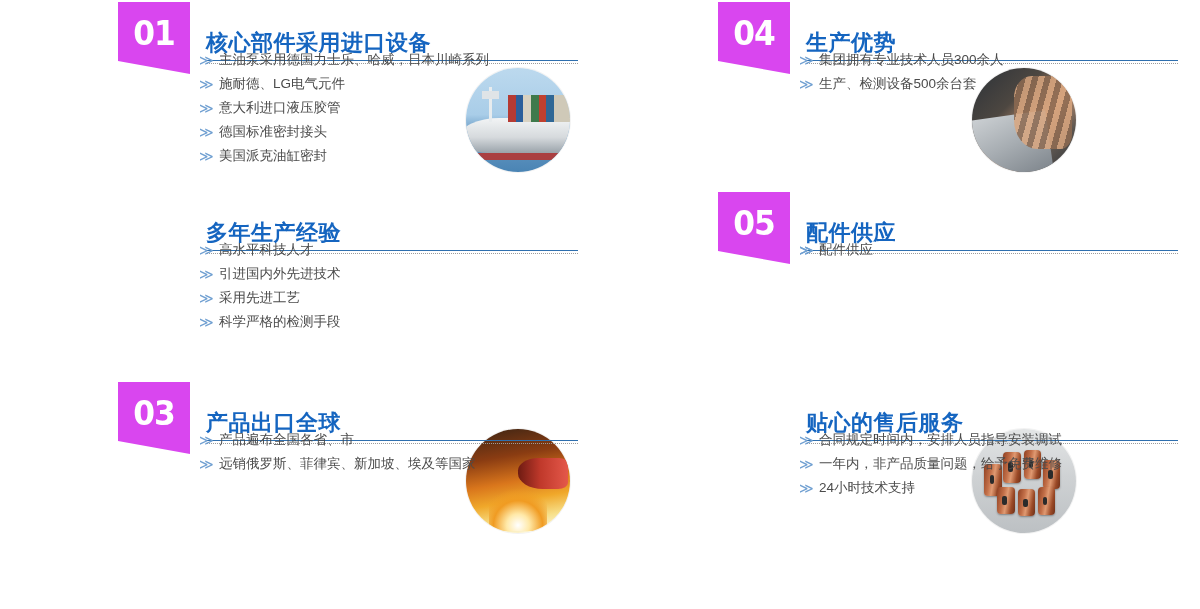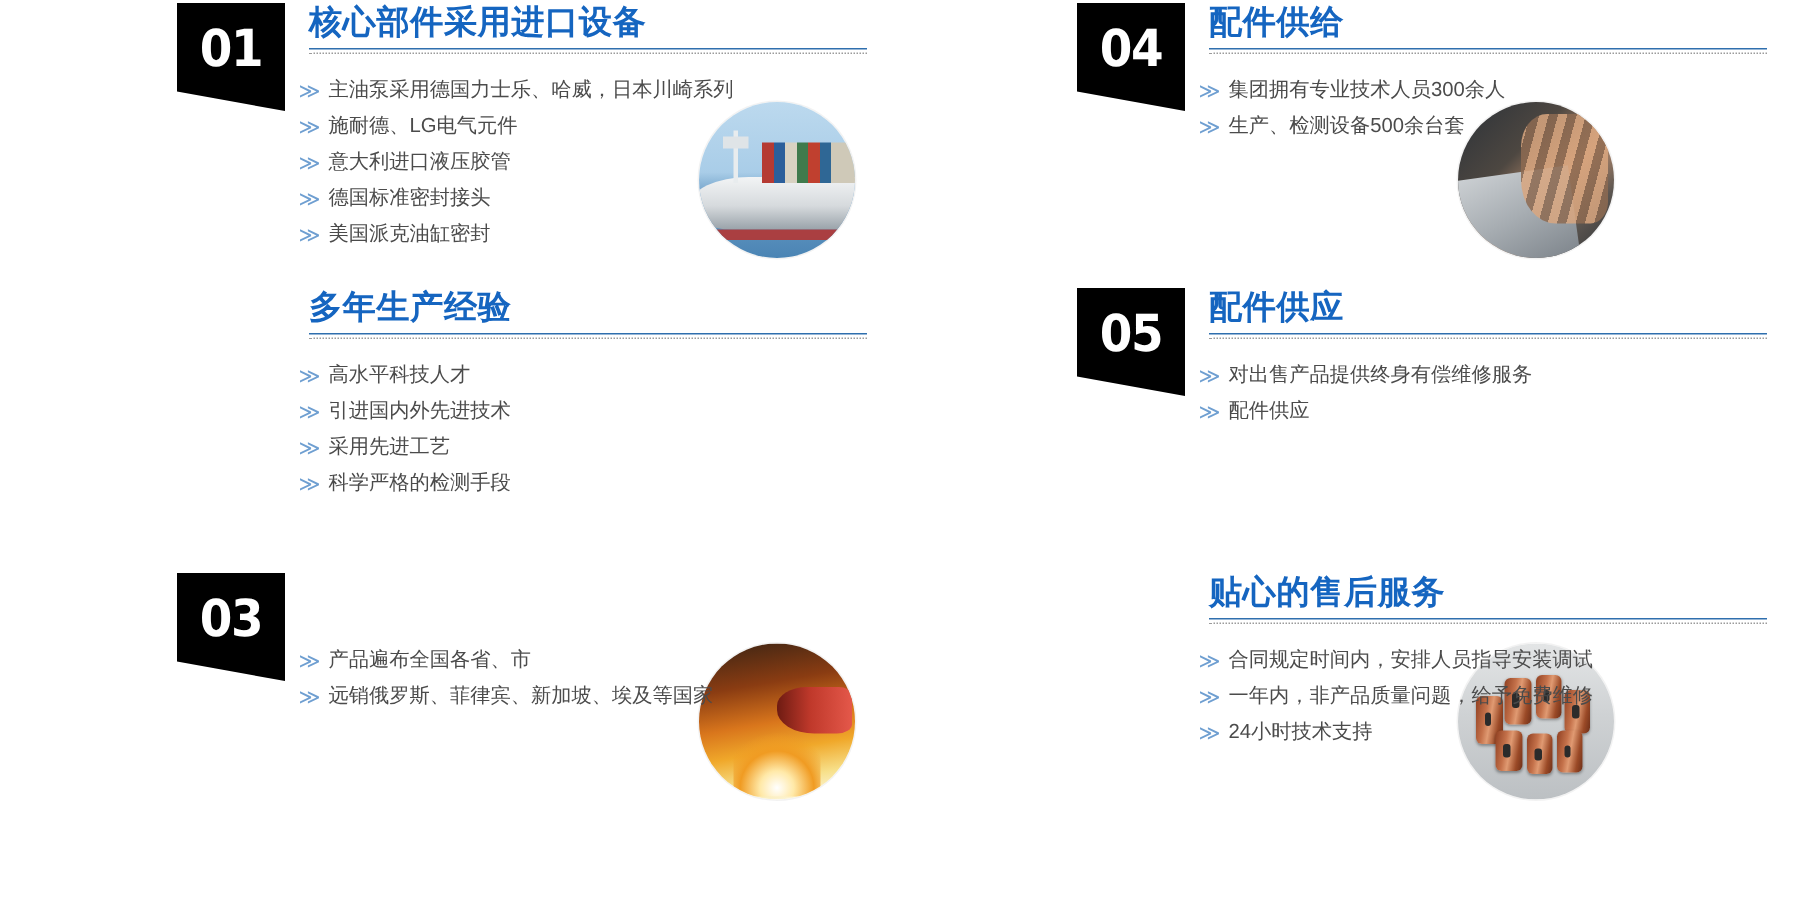--- a/index.html
+++ b/index.html
@@ -33,21 +33,21 @@
   .feature.r2{top:190px;}
   .feature.r3{top:380px;}
 
   
   .badge{
     position:absolute;
     left:118px;
     top:2px;
     width:72px;
     height:72px;
-    background:#000000;
+    background:#d946ef;
     -webkit-clip-path:polygon(0 0,100% 0,100% 100%,0 82%);
     clip-path:polygon(0 0,100% 0,100% 100%,0 82%);
     color:#ffffff;
     font-size:34px;
     font-weight:bold;
     letter-spacing:-1px;
     line-height:62px;
     text-align:center;
     font-family:"DejaVu Sans",sans-serif;
   }
@@ -63,20 +63,21 @@
     top:0px;
     width:372px;
   }
   .title{
     font-size:22px;
     font-weight:bold;
     color:#1565C0;
     line-height:30px;
     white-space:nowrap;
     letter-spacing:0.5px;
+    margin-top:28px;
   }
   .rule-solid{
     margin-top:2px;
     height:0;
     border-top:1.5px solid #2f6fae;
   }
   .rule-dotted{
     margin-top:2px;
     height:0;
     border-top:1px dotted #9b9b9b;
@@ -213,37 +214,42 @@
       </ul>
       <div class="photo p2">
         <div class="inner weld"></div>
       </div>
     </div>
 
     <div class="feature r3">
       <div class="badge">
         <span class="num">03</span>
       </div>
+      <div class="head">
+        <div class="title">产品出口全球</div>
+        <div class="rule-solid"></div>
+        <div class="rule-dotted"></div>
+      </div>
       <ul class="bullets">
         <li><span class="chev">≫</span><span>产品遍布全国各省、市</span></li>
         <li><span class="chev">≫</span><span>远销俄罗斯、菲律宾、新加坡、埃及等国家</span></li>
       </ul>
 
     </div>
 
   </div>
 
   <div class="col col-right">
 
     <div class="feature r1">
       <div class="badge">
         <span class="num">04</span>
       </div>
       <div class="head">
-        <div class="title">配件供给</div>
+        <div class="title">生产优势</div>
         <div class="rule-solid"></div>
         <div class="rule-dotted"></div>
       </div>
       <ul class="bullets">
         <li><span class="chev">≫</span><span>集团拥有专业技术人员300余人</span></li>
         <li><span class="chev">≫</span><span>生产、检测设备500余台套</span></li>
       </ul>
       <div class="photo p4">
         <div class="inner engine"></div>
       </div>
@@ -252,21 +258,21 @@
     <div class="feature r2">
       <div class="badge">
         <span class="num">05</span>
       </div>
       <div class="head">
         <div class="title">配件供应</div>
         <div class="rule-solid"></div>
         <div class="rule-dotted"></div>
       </div>
       <ul class="bullets">
-        <li><span class="chev">≫</span><span>对出售产品提供终身有偿维修服务</span></li>
+        <li><span class="chev">≫</span></li>
         <li><span class="chev">≫</span><span>配件供应</span></li>
       </ul>
       <div class="photo p5">
         <div class="inner parts">
           <span class="b" style="left:12%;top:34%;width:17%;height:30%;">
               <i></i>
             </span>
           <span class="b" style="left:30%;top:22%;width:17%;height:30%;">
               <i></i>
             </span>

